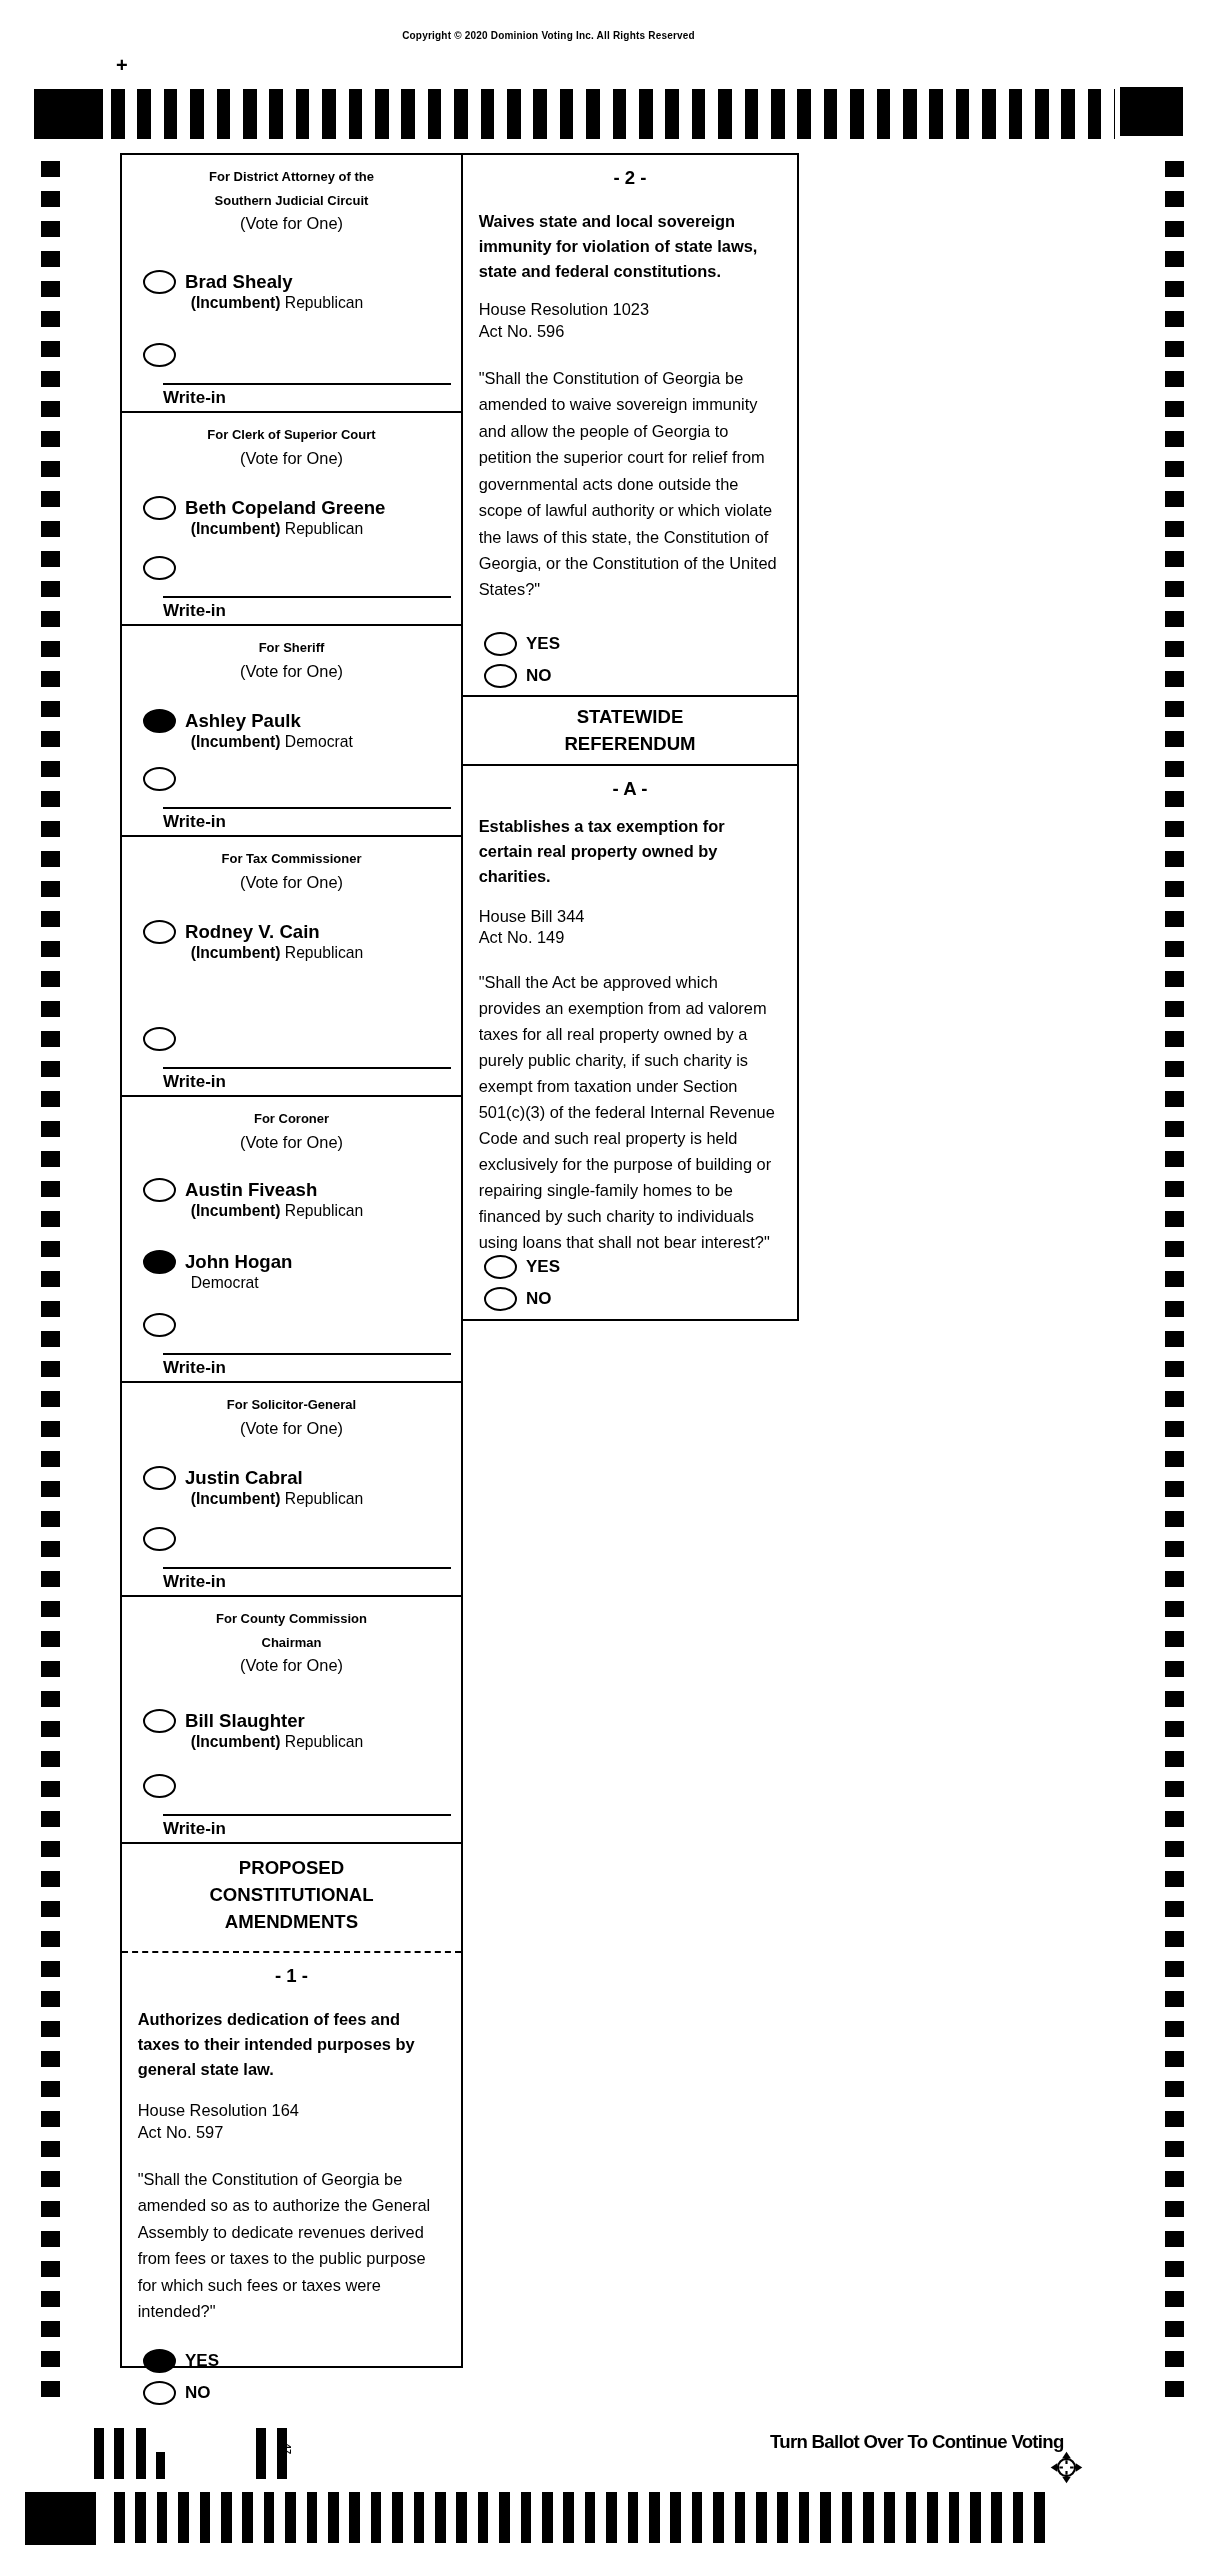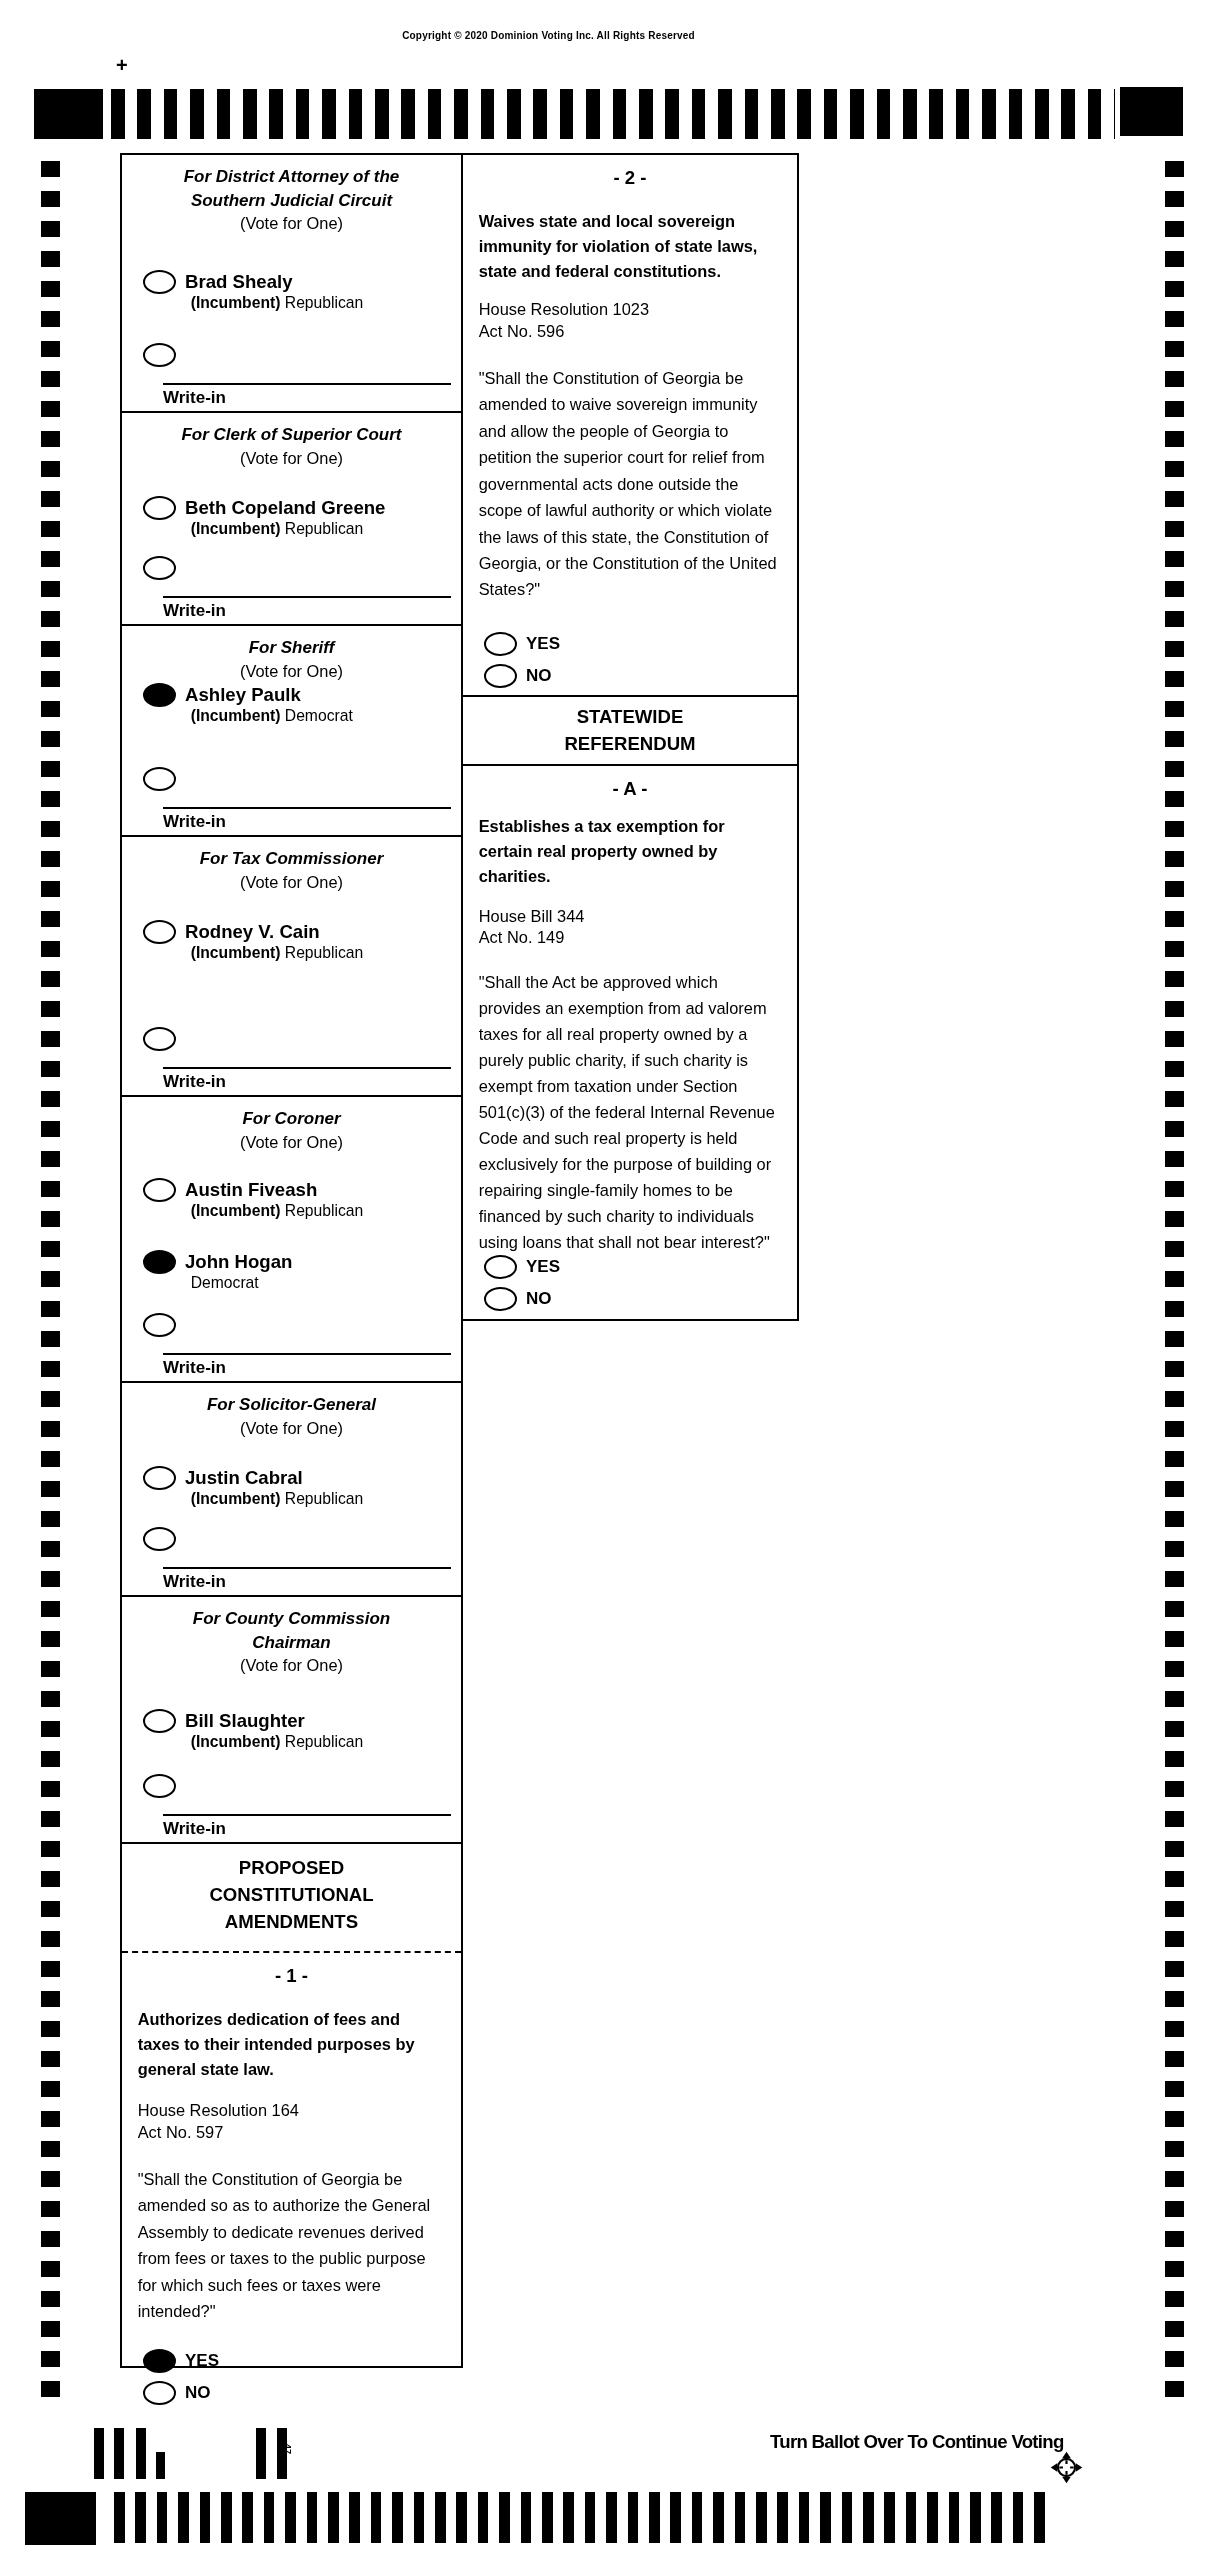--- a/index.html
+++ b/index.html
@@ -21,21 +21,21 @@
   .copyright { position:absolute; left:325px; top:30px; width:447px; text-align:center;
     font-size:10px; font-weight:700; letter-spacing:0.2px; }
   
   .box { position:absolute; border:2.1px solid #000; background:#fff; box-sizing:border-box; }
   .box-left  { left:120px; top:153px; width:343px; height:2215px; }
   .box-right { left:461px; top:153px; width:338px; height:1168px; }
   .sec { position:relative; border-bottom:2.1px solid #000; overflow:hidden; box-sizing:border-box; }
   .sec:last-child { border-bottom:none; }
   .sec.dashed { border-bottom:2.1px dashed #000; }
   
-  .c-title { text-align:center; font-weight:700; font-size:17px; line-height:23.6px; padding:10px 7.1px 0 7.1px;font-style:italic; }
+  .c-title { text-align:center; font-weight:700; font-size:13px; line-height:23.6px; padding:10px 7.1px 0 7.1px; }
   .c-title span { display:block; }
   .c-vote { text-align:center; font-size:16.4px; line-height:23.6px; }
   .cand { position:relative; padding-left:63px; }
   .oval { display:inline-block; width:29px; height:20px; border:2.1px solid #000;
     border-radius:50%; background:#fff; box-sizing:content-box; }
   .oval.filled { background:#000; }
   .cand > .oval { position:absolute; left:21.4px; top:0; }
   .cname { font-weight:700; font-size:18.6px; line-height:23px; }
   .cparty { font-size:15.7px; line-height:20px; padding-left:5.7px; }
   .cparty b { font-weight:700;text-align:right; }
@@ -105,21 +105,21 @@
       </div>
       <span class="oval blank-oval"></span>
       <div class="writein"><span>Write-in</span></div>
     </div>
 
     <div class="sec" style="height:211px;">
       <div class="c-title">
         <span>For Sheriff</span>
       </div>
       <div class="c-vote">(Vote for One)</div>
-      <div class="cand" style="">
+      <div class="cand" style="margin-top:26px;">
         <span class="oval filled"></span>
         <div class="cname">Ashley Paulk</div>
         <div class="cparty"><b>(Incumbent)</b> <span>Democrat</span></div>
       </div>
       <span class="oval blank-oval"></span>
       <div class="writein"><span>Write-in</span></div>
     </div>
 
     <div class="sec" style="height:260px;">
       <div class="c-title">

